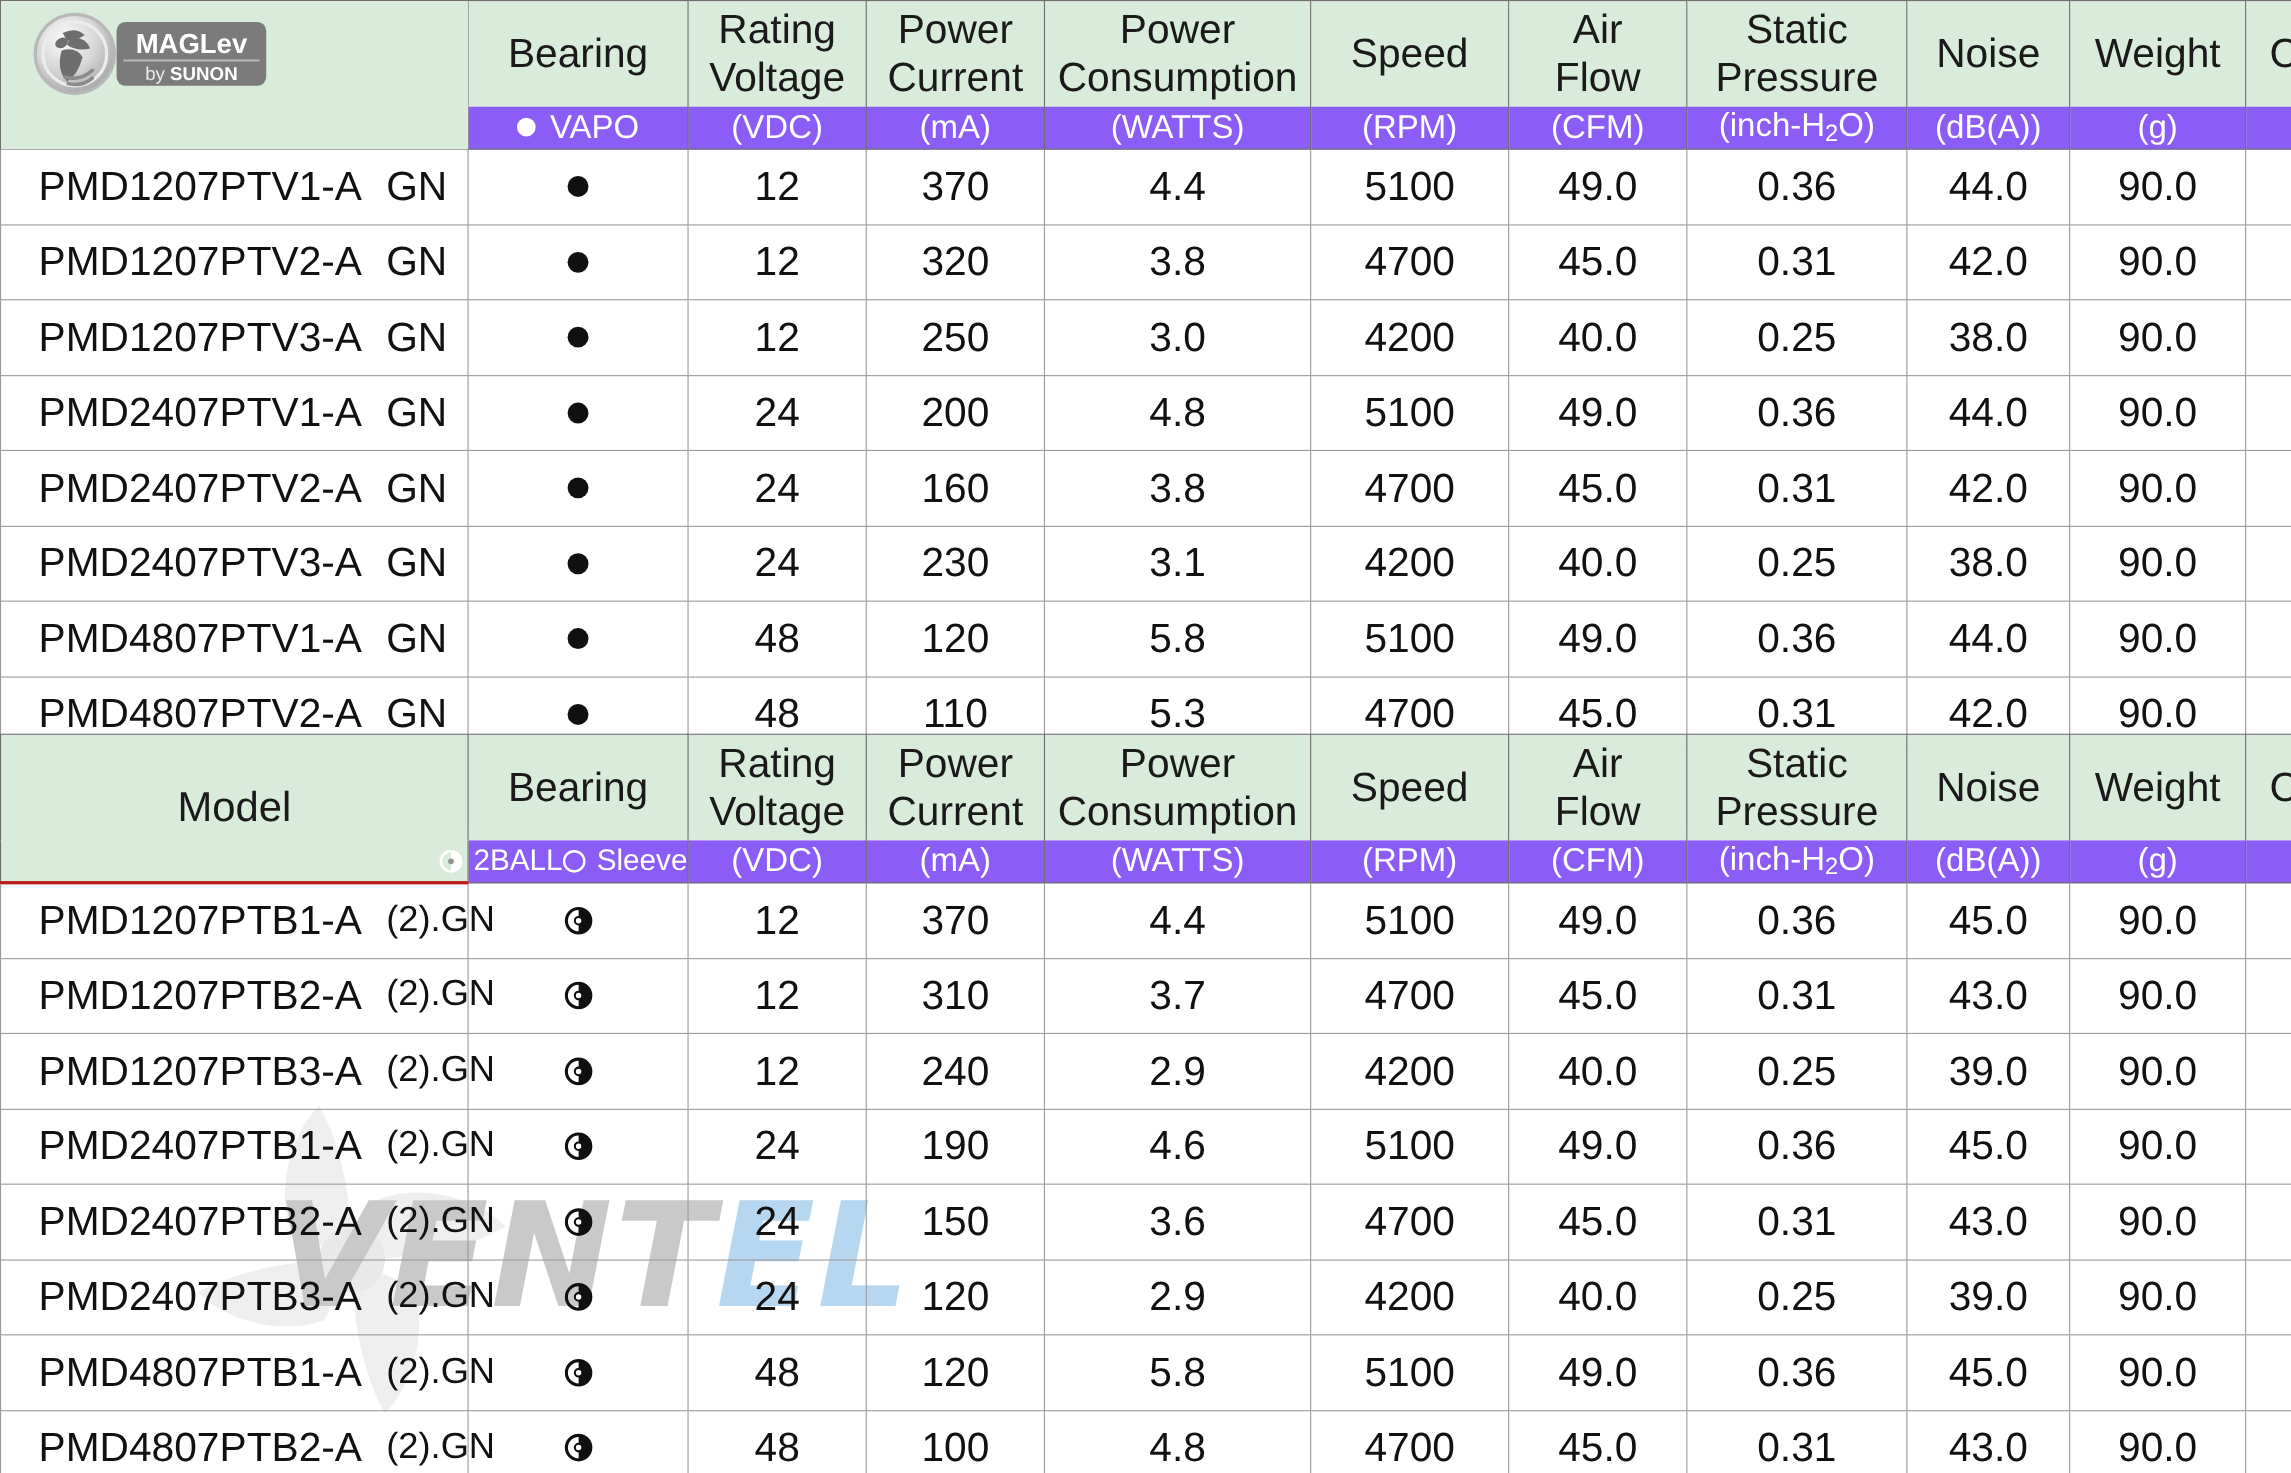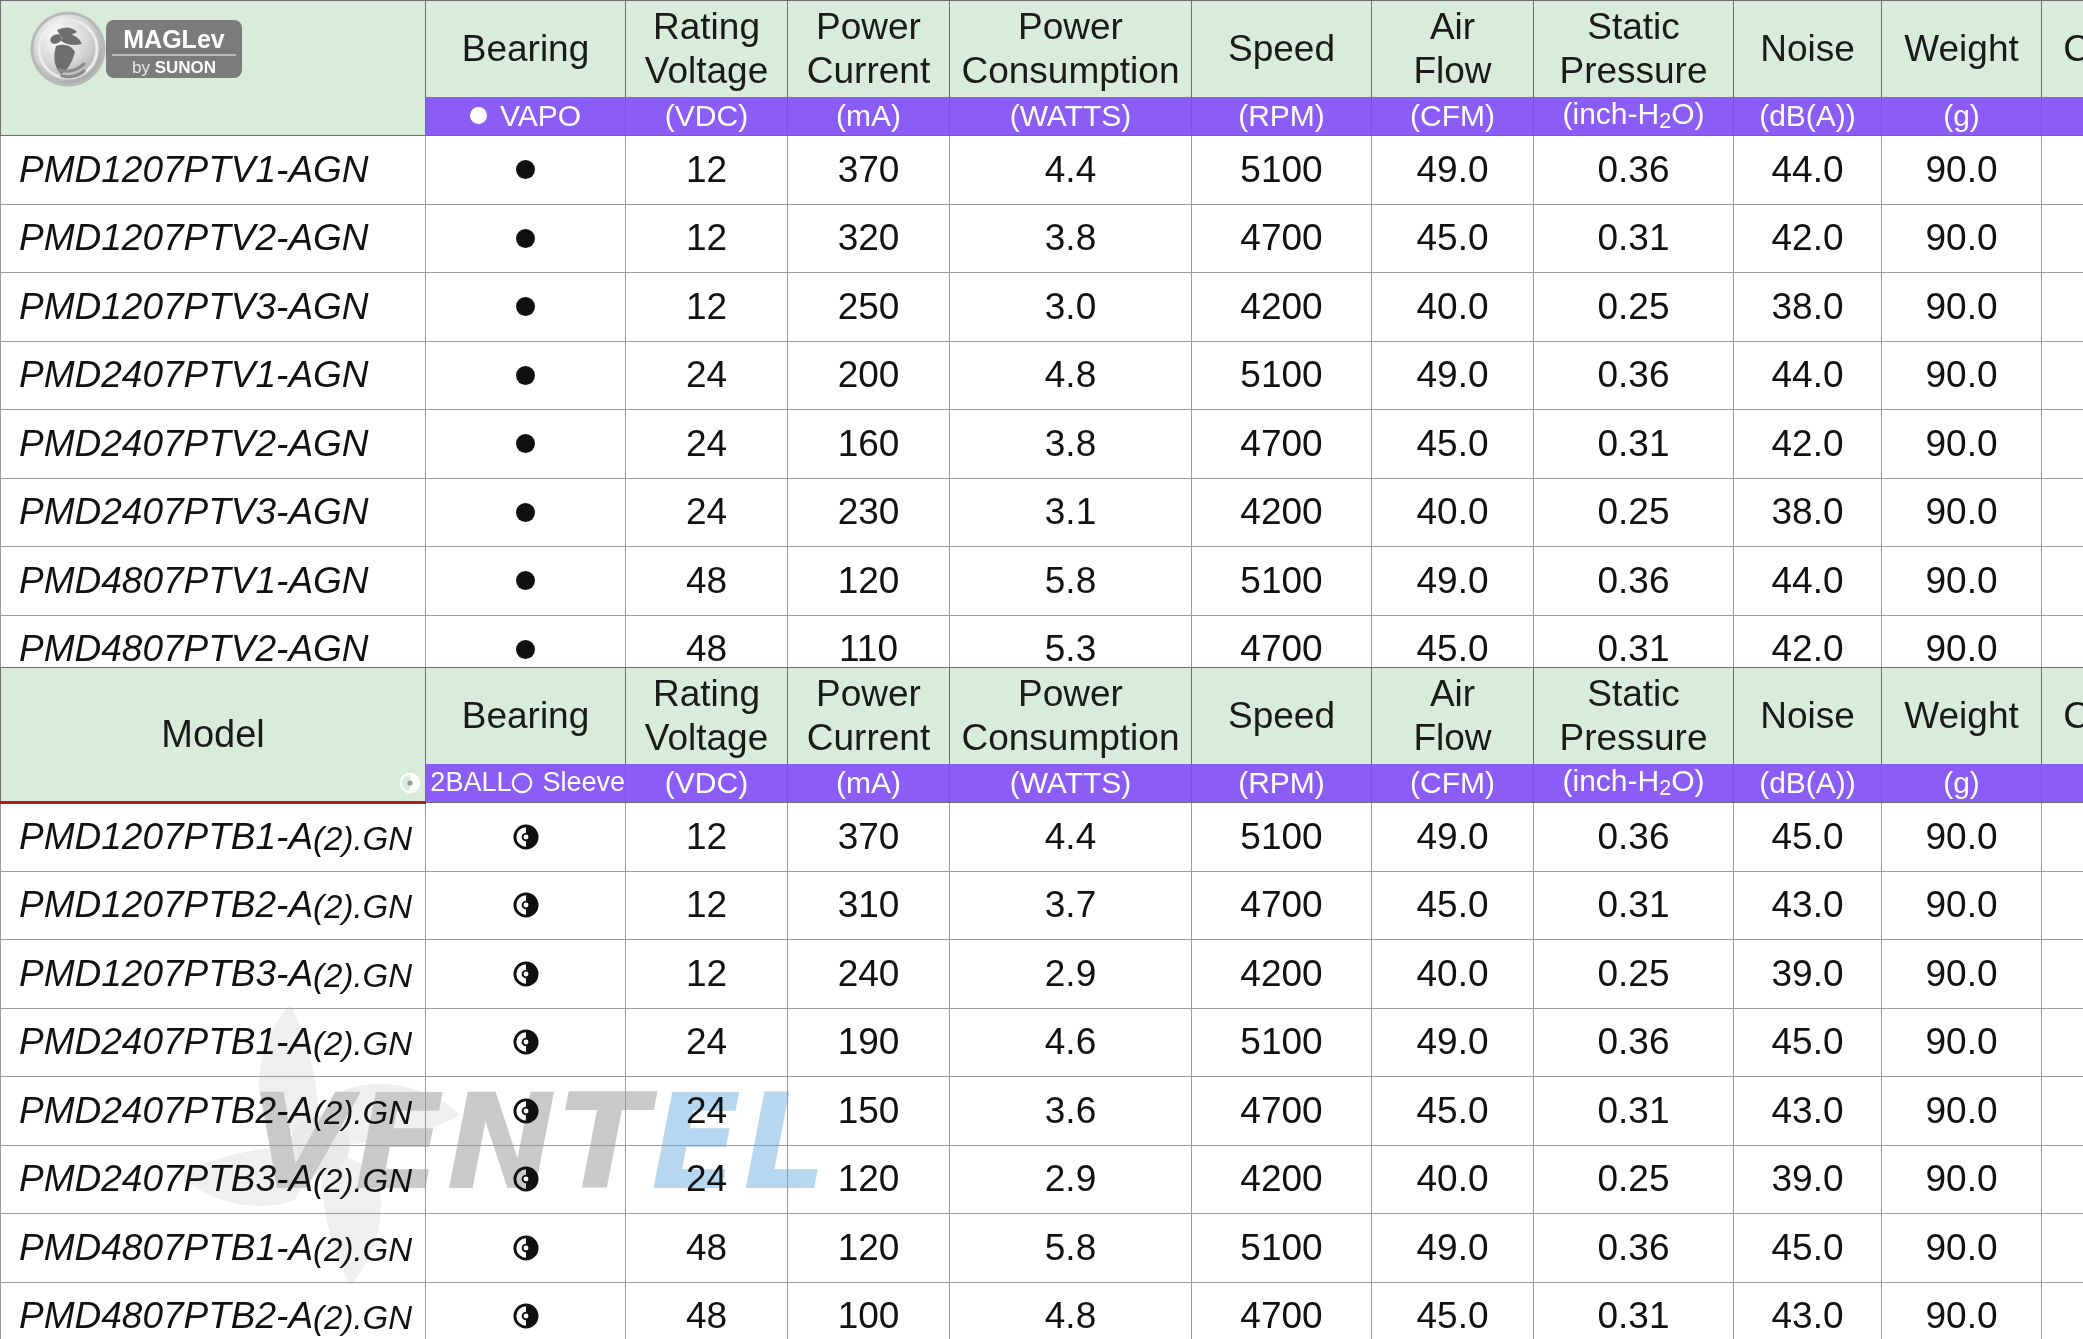--- a/index.html
+++ b/index.html
@@ -160,28 +160,27 @@
     background: transparent;
     border: 1px solid #9a9a9a;
   }
   tr.drow > td.model {
     text-align: left;
     padding-left: 0;
     font-size: 37px;
   }
   .model-inner {
     display: flex;
-    align-items: flex-end;
+    align-items: flex-start;
     justify-content: flex-start;
-    padding-left: 18px;
+    padding-left: 34px;
     white-space: nowrap;
-    font-style: italic;
   }
   .model-code { }
-  .model-suffix { }
+  .model-suffix { margin-left: 22px; }
   .model-suffix.small { font-size: 33px; }
 
   tr.drow > td.bearing-cell {
     line-height: 0;
   }
 
   
   table.spec { border: 1px solid #5d5d5d; }
 
   

